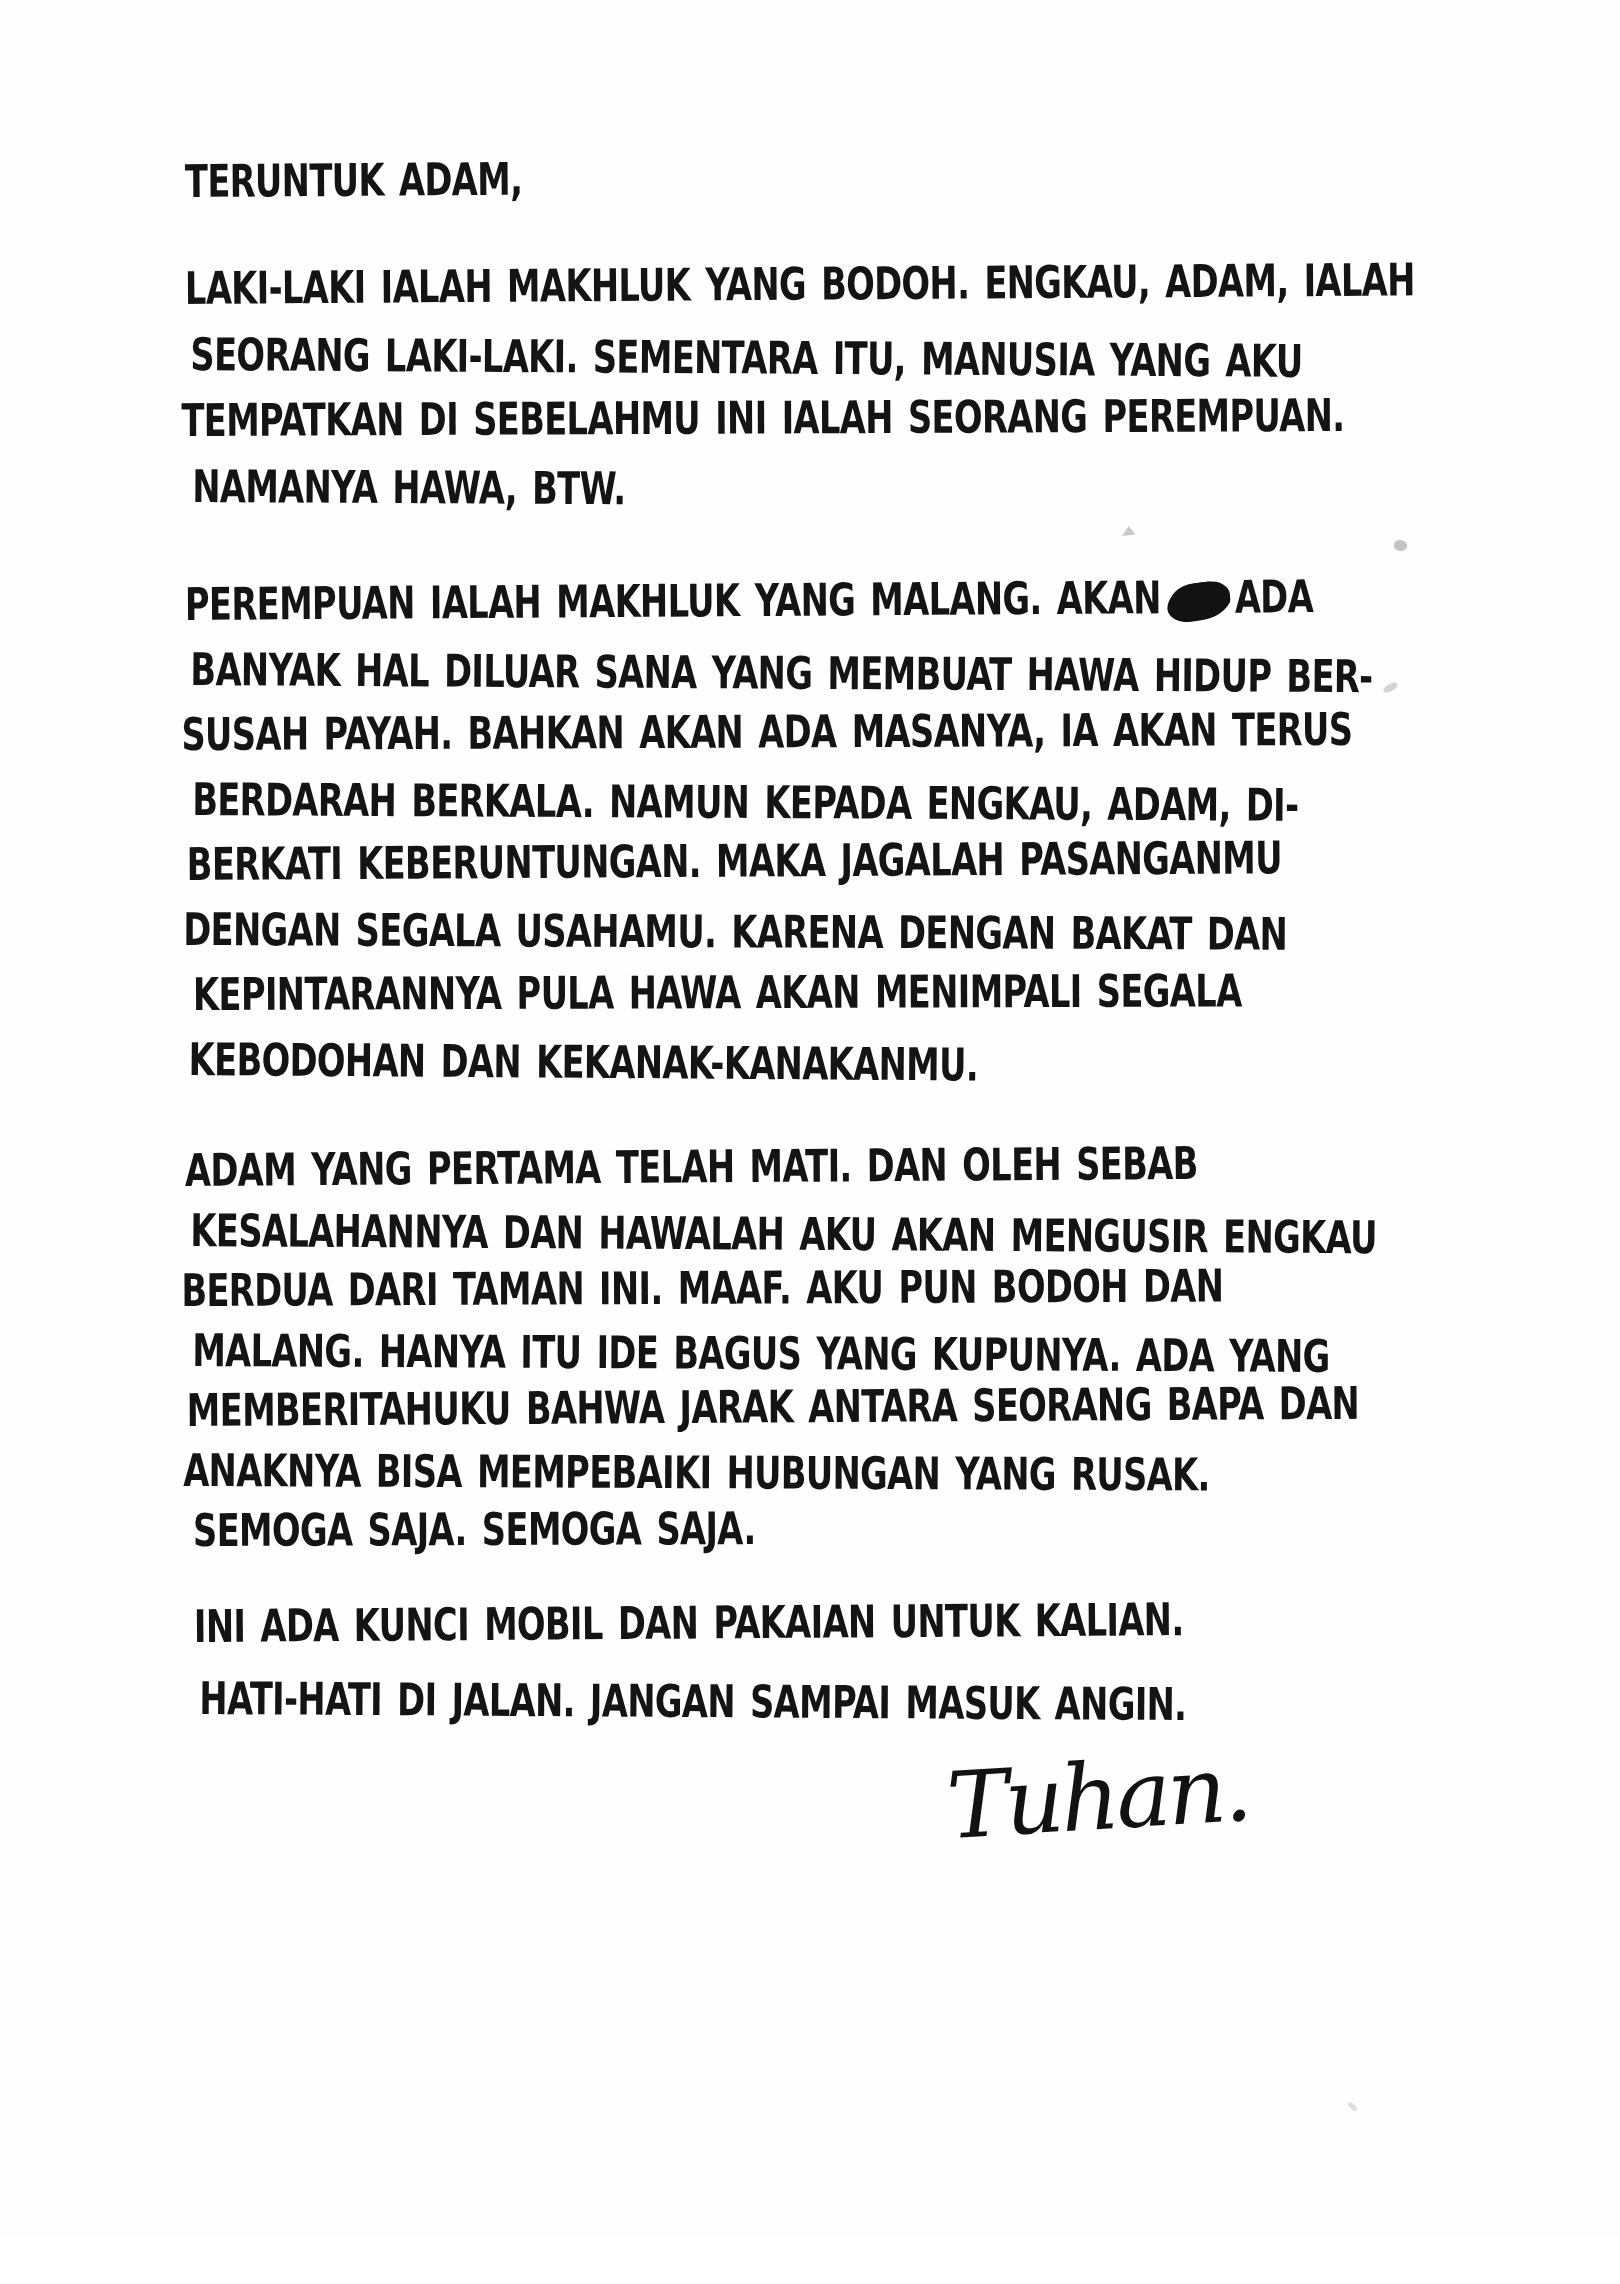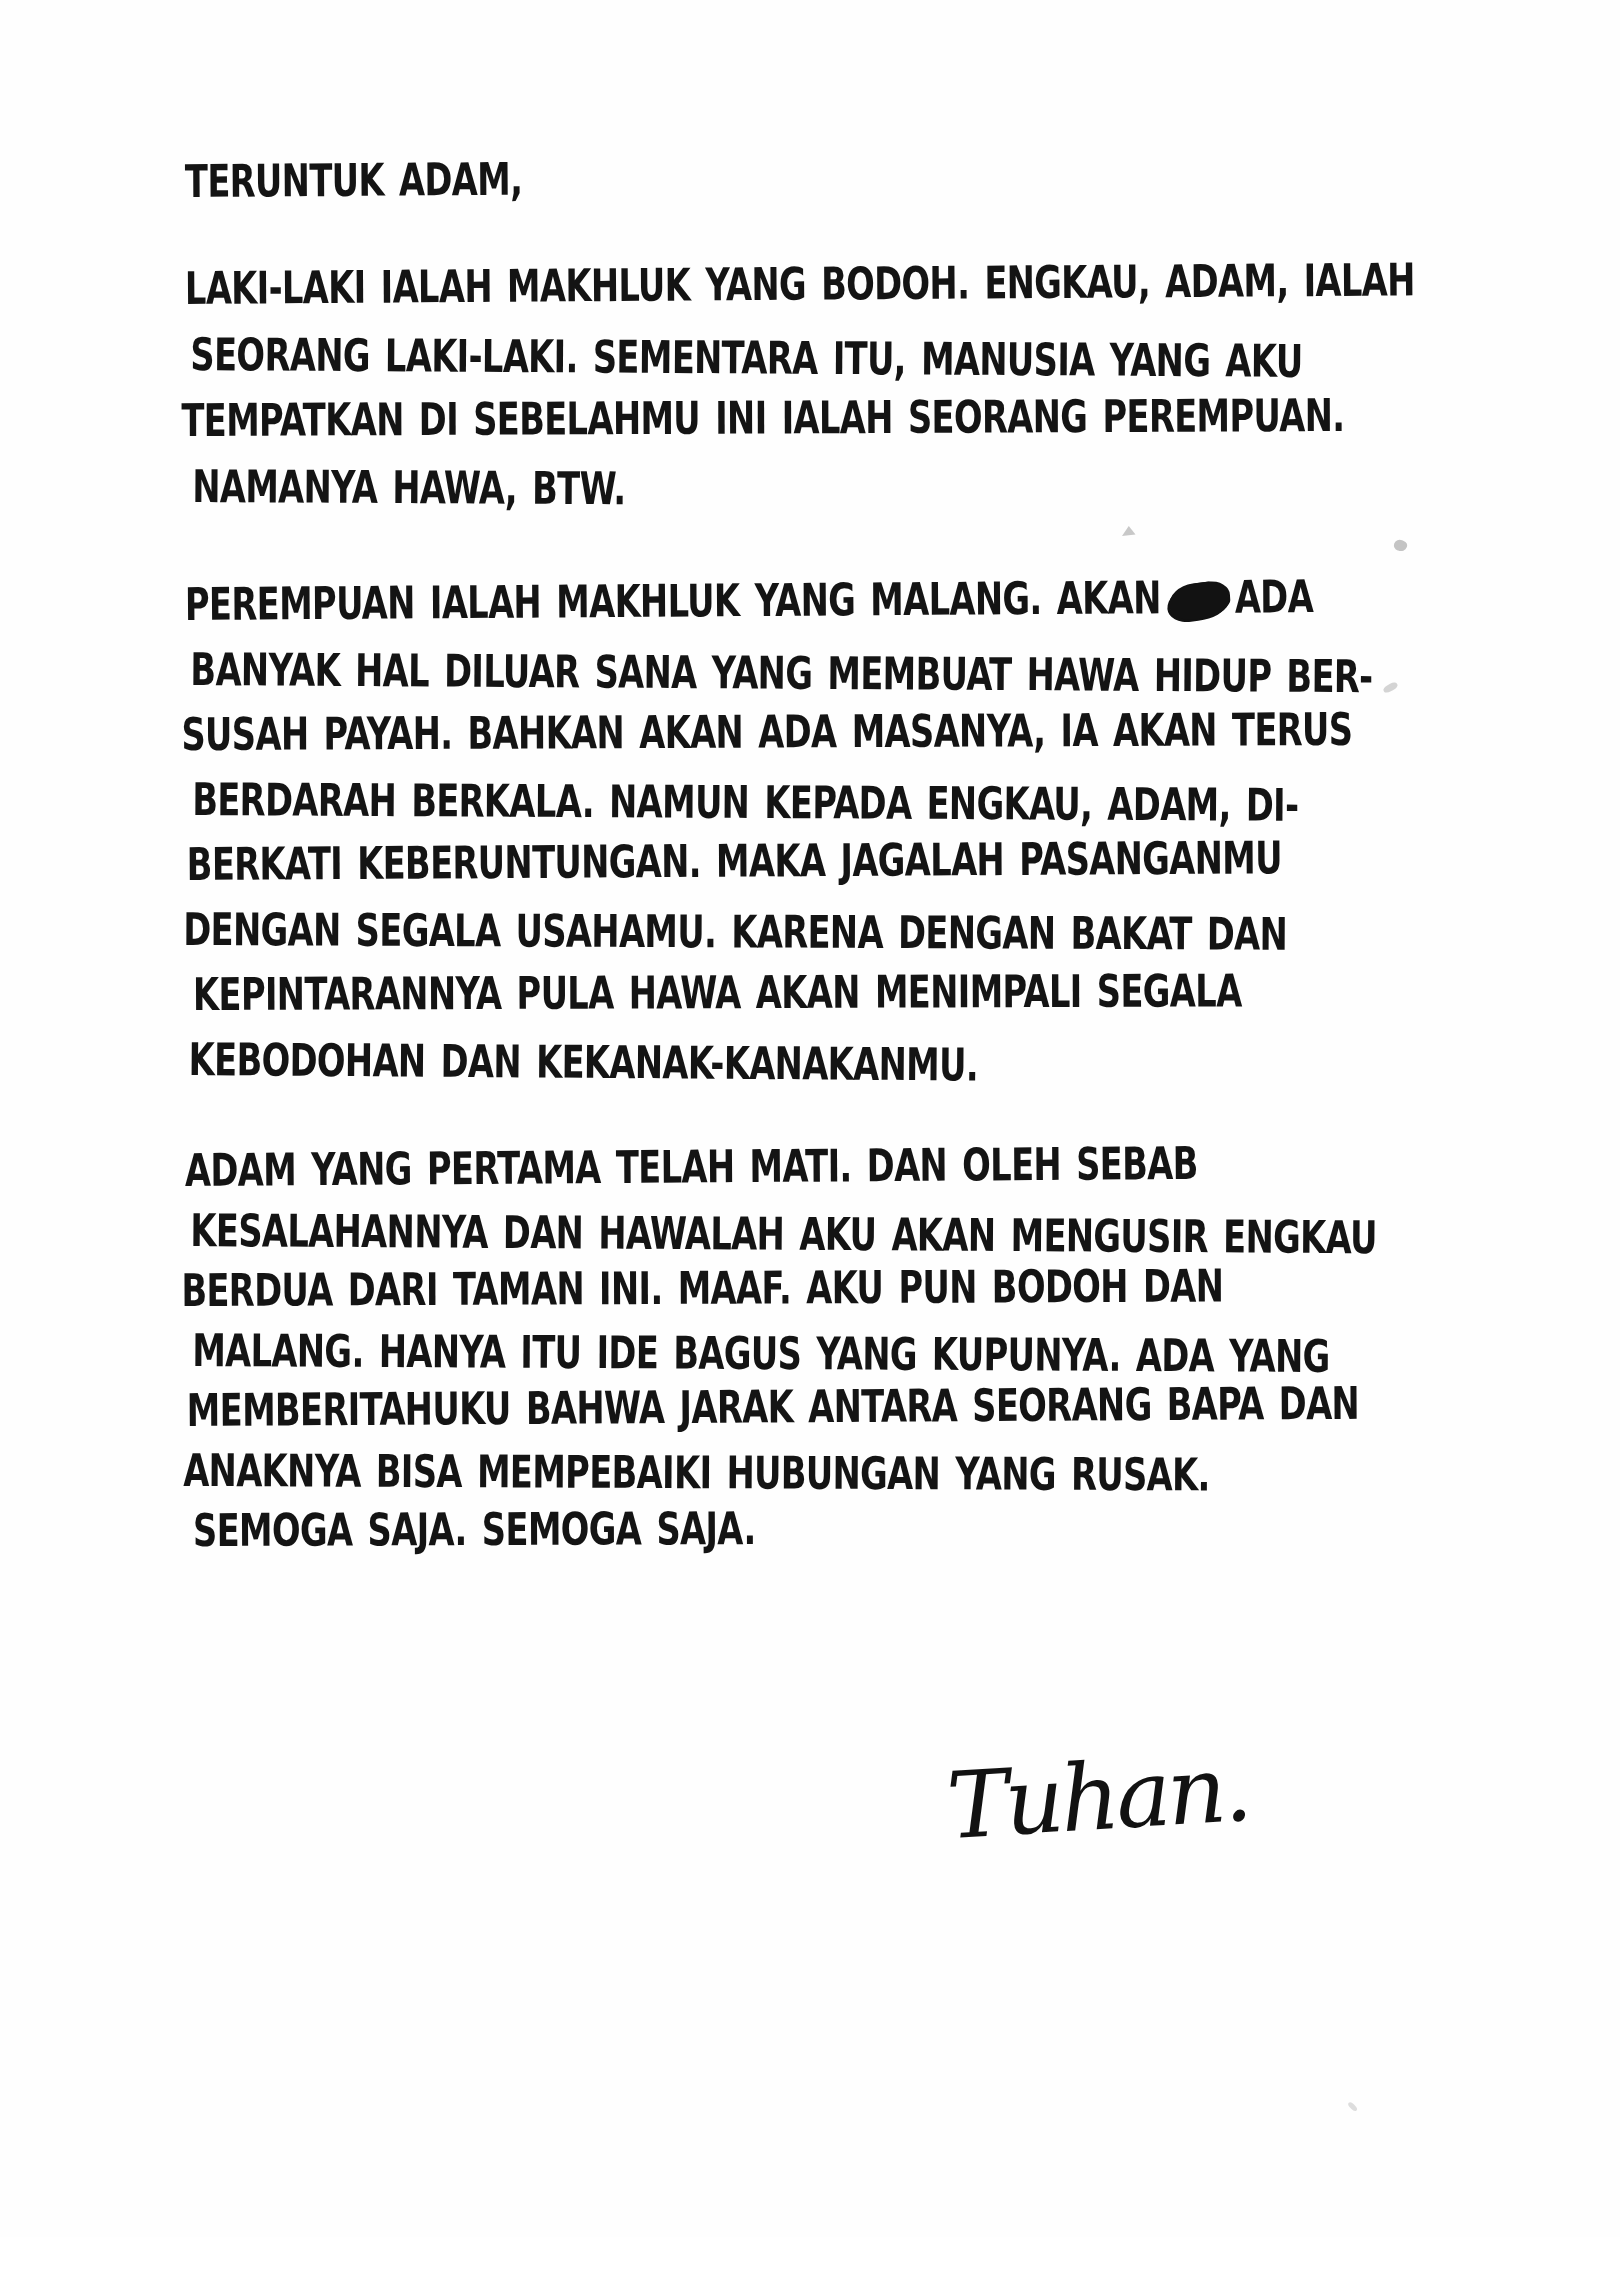--- a/index.html
+++ b/index.html
@@ -68,20 +68,24 @@
   <div class="para" style="left:185px; top:1141px; --pitch:60px;">
       <div class="line" style="transform: translateX(0px) rotate(-0.4deg) scaleX(0.75);">ADAM YANG PERTAMA TELAH MATI. DAN OLEH SEBAB</div>
       <div class="line" style="transform: translateX(5.4px) rotate(0.35deg) scaleX(0.75);">KESALAHANNYA DAN HAWALAH AKU AKAN MENGUSIR ENGKAU</div>
       <div class="line" style="transform: translateX(-3.6px) rotate(-0.25deg) scaleX(0.75);">BERDUA DARI TAMAN INI. MAAF. AKU PUN BODOH DAN</div>
       <div class="line" style="transform: translateX(7.2px) rotate(0.3deg) scaleX(0.75);">MALANG. HANYA ITU IDE BAGUS YANG KUPUNYA. ADA YANG</div>
       <div class="line" style="transform: translateX(1.8px) rotate(-0.35deg) scaleX(0.75);">MEMBERITAHUKU BAHWA JARAK ANTARA SEORANG BAPA DAN</div>
       <div class="line" style="transform: translateX(-1.8px) rotate(0.25deg) scaleX(0.75);">ANAKNYA BISA MEMPEBAIKI HUBUNGAN YANG RUSAK.</div>
       <div class="line" style="transform: translateX(8px) rotate(-0.2deg) scaleX(0.75);">SEMOGA SAJA. SEMOGA SAJA.</div>
     </div>
 
+  <div class="para" style="left:194px; top:1591px; --pitch:72px;">
+      <div class="line" style="transform: translateX(0px) rotate(-0.4deg) scaleX(0.75);">INI ADA KUNCI MOBIL DAN PAKAIAN UNTUK KALIAN.</div>
+      <div class="line" style="transform: translateX(5.4px) rotate(0.35deg) scaleX(0.75);">HATI-HATI DI JALAN. JANGAN SAMPAI MASUK ANGIN.</div>
+    </div>
 
   <div class="signature">Tuhan.</div>
 
 
   <div class="smudge" id="sm1"></div>
   <div class="smudge" id="sm2"></div>
   <div class="smudge" id="sm3"></div>
   <div class="smudge" id="sm4"></div>
 
 </div>

